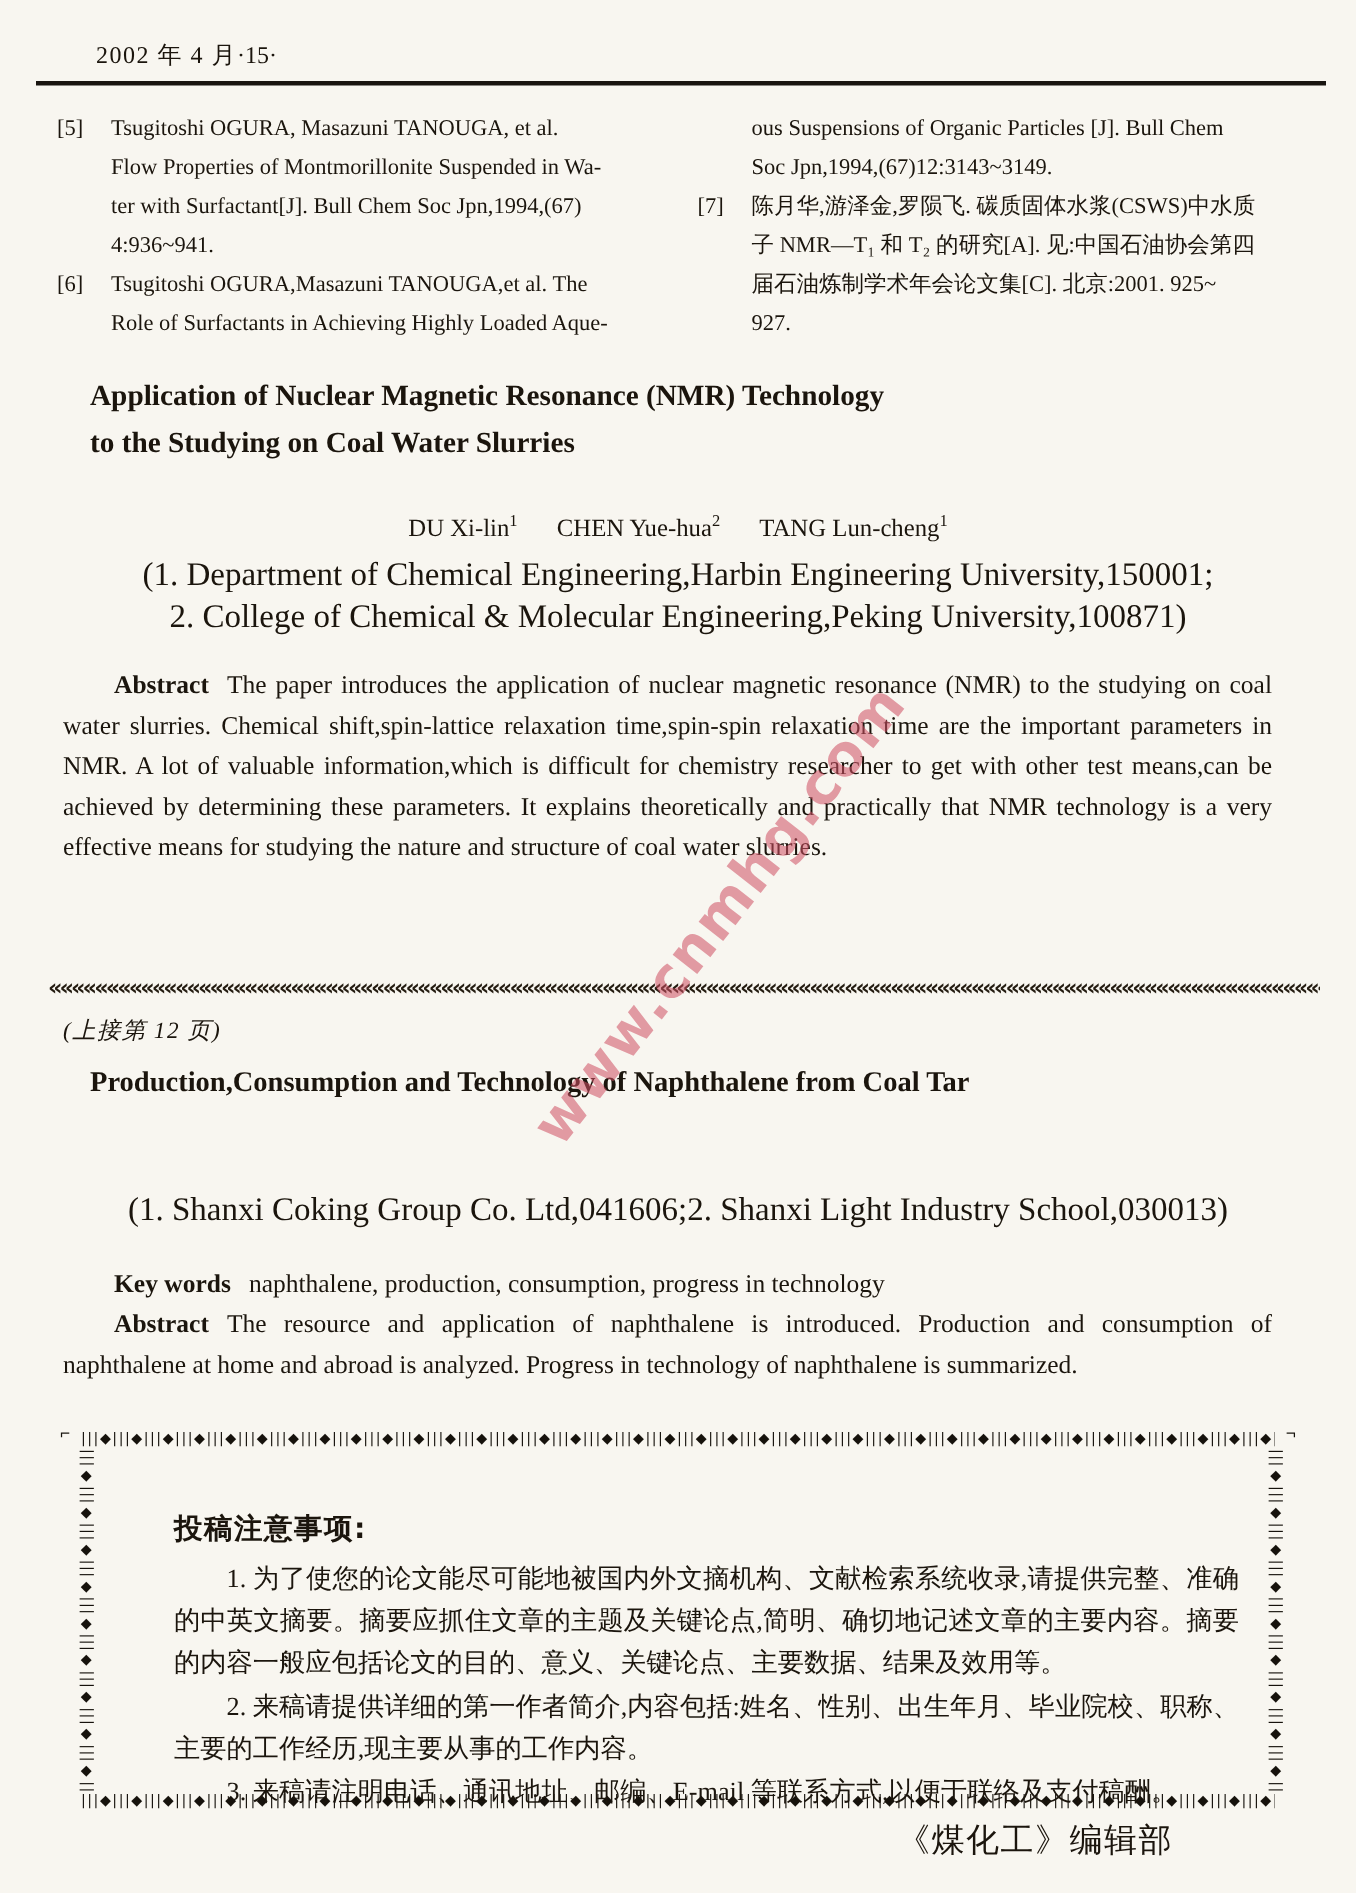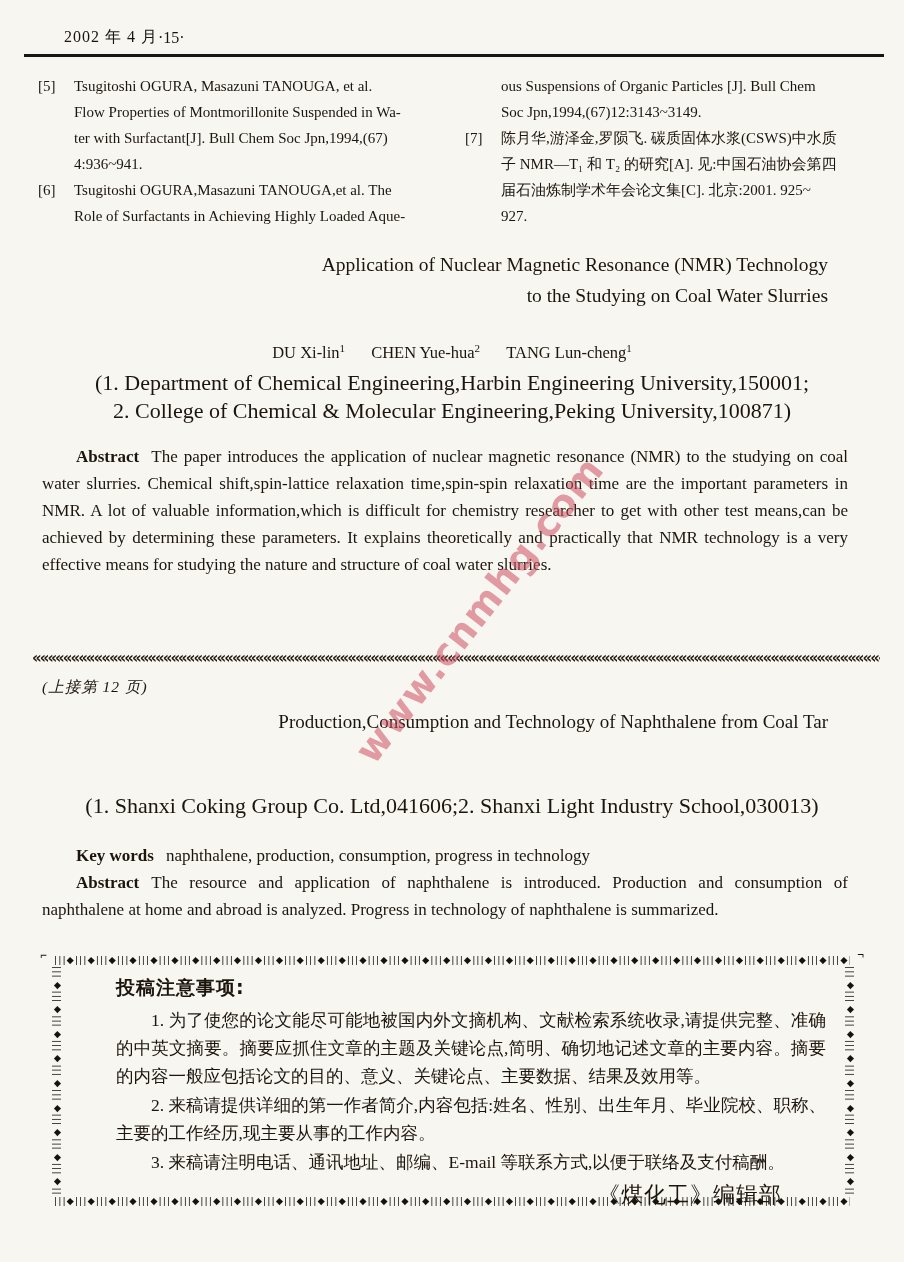--- a/index.html
+++ b/index.html
@@ -22,22 +22,22 @@
   
   .refs { position:absolute; top:73px; left:38px; right:26px;
           display:flex; gap:14px; font-size:15px; line-height:26px; }
   .refs-col { flex:1; min-width:0; }
   .ref { display:flex; }
   .ref-label { width:36px; flex:none; }
   .ref-body { flex:1; }
   .ref-line { white-space:nowrap; }
 
   
-  .article-title { position:absolute; left:60px; right:76px; text-align:right;
-                   font-weight:normal; font-size:19.5px; line-height:31px; }
+  .article-title { position:absolute; left:60px; right:76px; text-align:left;
+                   font-weight:bold; font-size:19.5px; line-height:31px; }
   #title1 { top:249px; }
   #title2 { top:706px; font-size:19px; }
   .authors { position:absolute; left:0; right:0; text-align:center; font-size:16.5px; }
   #authors1 { top:341px; }
   #authors2 { top:761px; }
   .author { margin:0 11px; white-space:nowrap;font-family:Liberation Serif, serif; }
   .author sup { font-size:11px; }
   .affil { position:absolute; left:0; right:0; text-align:center;
            font-size:22px; line-height:28px; }
   #affil1 { top:369px; }
@@ -75,21 +75,21 @@
   .nb-border-v { position:absolute; top:14px; bottom:14px; width:15px;
                  writing-mode:vertical-rl; font-family:"DejaVu Sans",sans-serif;
                  font-size:9.5px; letter-spacing:1px; white-space:nowrap;
                  overflow:hidden; color:#16120c; text-align:left; }
   .nb-border-left { left:2px; }
   .nb-border-right { right:2px; }
   .nb-corner { position:absolute; font-size:12px; font-weight:bold; color:#16120c; }
   .nb-content { position:absolute; top:21px; left:70px; right:32px;
                 font-size:17.5px; line-height:28px; text-align:justify; }
   .nb-heading { font-family:"DejaVu Sans","Liberation Sans",sans-serif;
-                font-weight:bold; font-size:19px; margin-bottom:5px; letter-spacing:1px; }
+                font-weight:bold; font-size:19px; margin-bottom:5px; letter-spacing:1px;margin-top:32px; }
   .nb-item { text-indent:2em; margin-bottom:1px; }
   .nb-signature { text-align:right; padding-right:44px; margin-top:5px;
                   font-size:22px; letter-spacing:1px; }
 </style>
 </head>
 <body>
 
 <div class="page">
 
   <div class="header">

